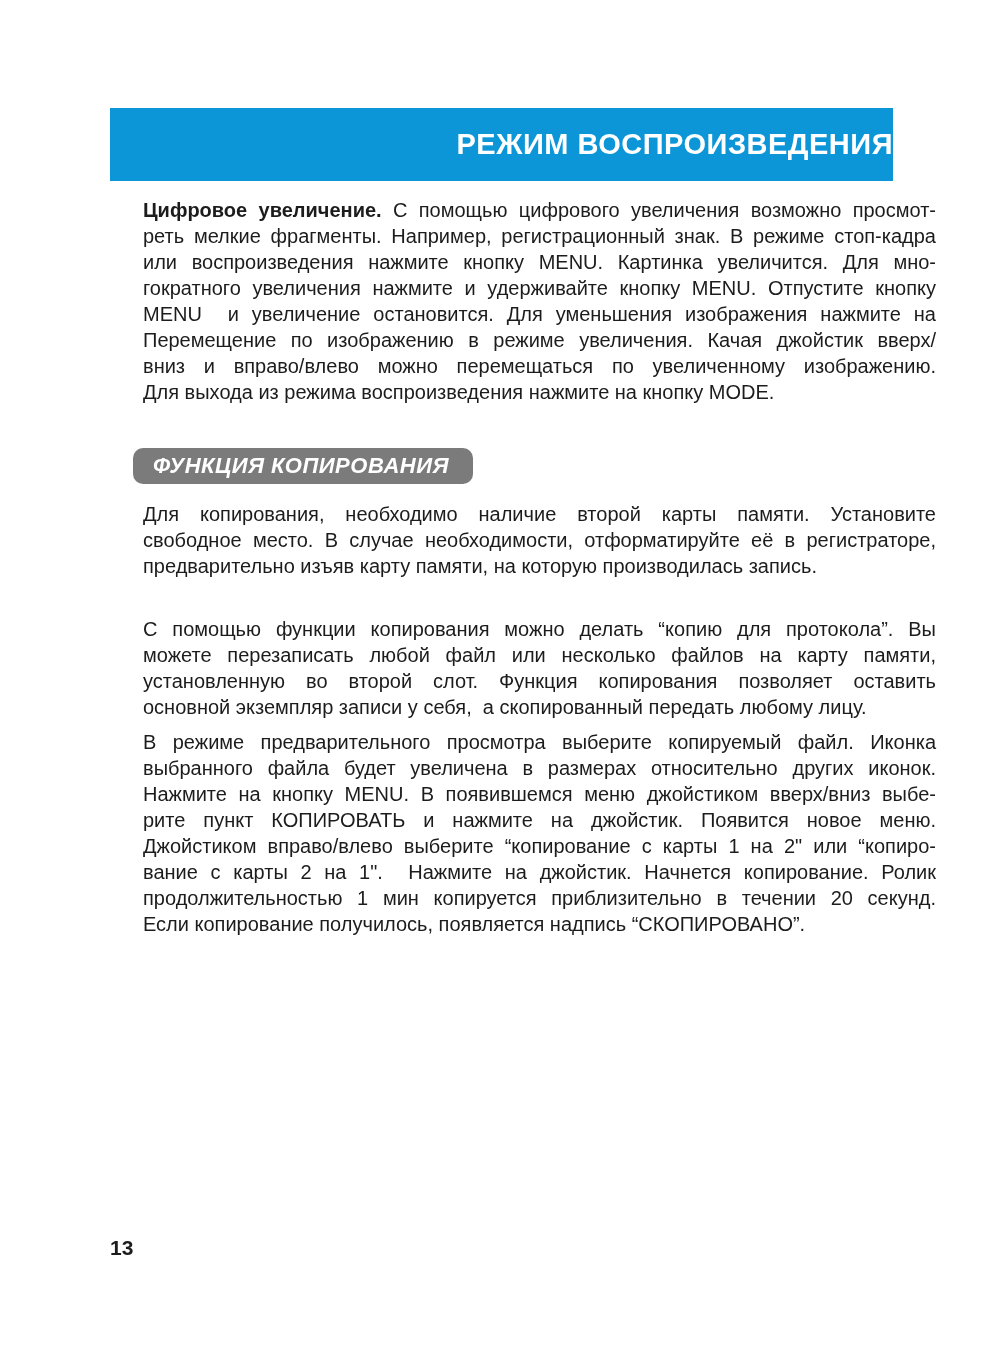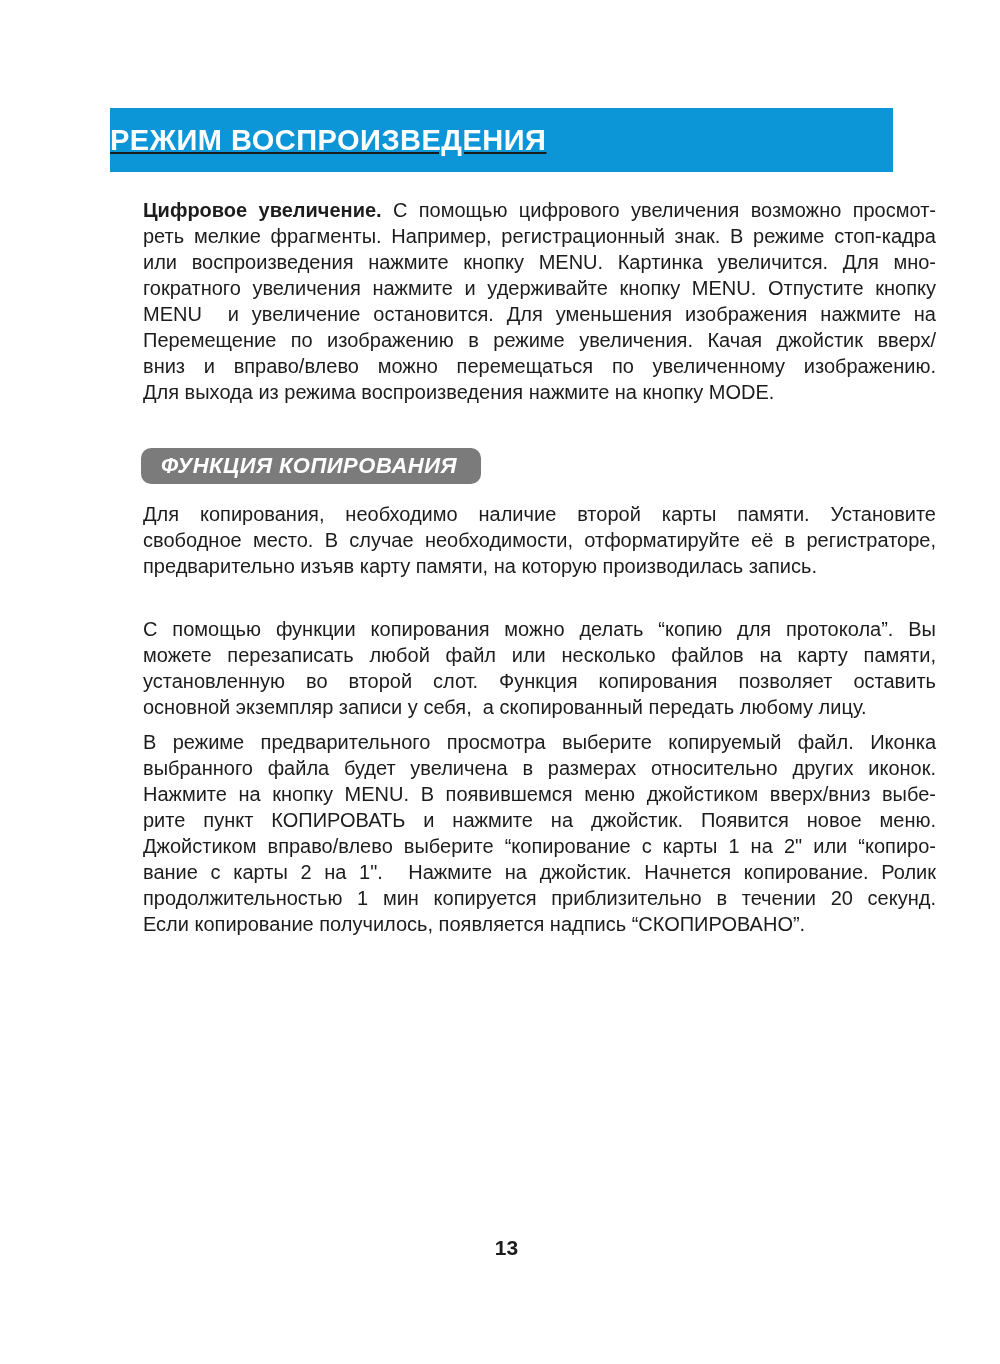--- a/index.html
+++ b/index.html
@@ -30,26 +30,25 @@
     left: 110px;
     top: 0;
     width: 793px;
     height: 1364px;
   }
   .banner {
     position: absolute;
     left: 0;
     top: 108px;
     width: 783px;
-    height: 64px;
+    height: 73px;
     background: var(--header-bg);
     display: flex;
     align-items: center;
-    justify-content: flex-start;
-    text-decoration: underline;
+    justify-content: flex-end;
   }
   .banner-title {
     color: var(--header-text);
     font-size: 29px;
     font-weight: bold;
     letter-spacing: 0.5px;
     white-space: nowrap;
   }
   .para {
     position: absolute;
@@ -69,42 +68,42 @@
     text-align-last: justify;
     white-space: pre-wrap;
   }
   .line.last {
     -moz-text-align-last: left;
     text-align-last: left;
   }
   .bold { font-weight: bold; }
   .badge-row {
     position: absolute;
-    left: 18px;
+    left: 10px;
     top: 448px;
     padding-left: 13px;
   }
   .badge {
     display: inline-block;
     background: var(--badge-bg);
     color: var(--badge-text);
     font-size: 22px;
     font-weight: bold;
     font-style: italic;
     letter-spacing: 0.5px;
     line-height: 29px;
     padding: 3px 24px 4px 20px;
     border-radius: 10px;
   }
   .page-num {
     position: absolute;
     left: 0;
     top: 1236px;
     width: 793px;
-    text-align: center;
+    text-align: left;
     font-size: 21px;
     font-weight: bold;
   }
 </style>
 </head>
 <body>
 
 <div class="page">
   <div class="content">
 

